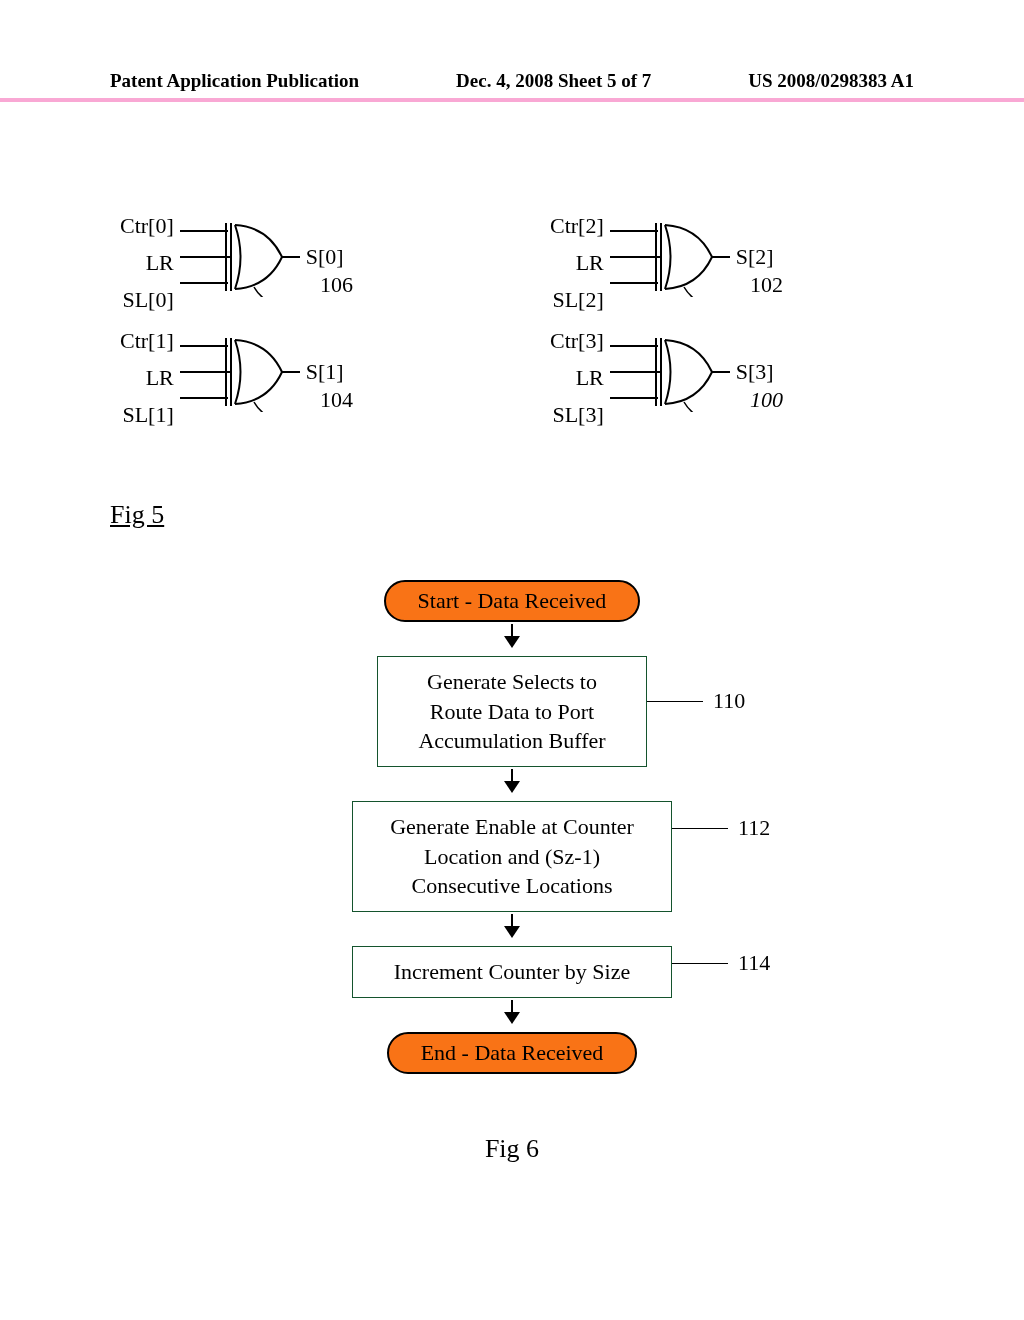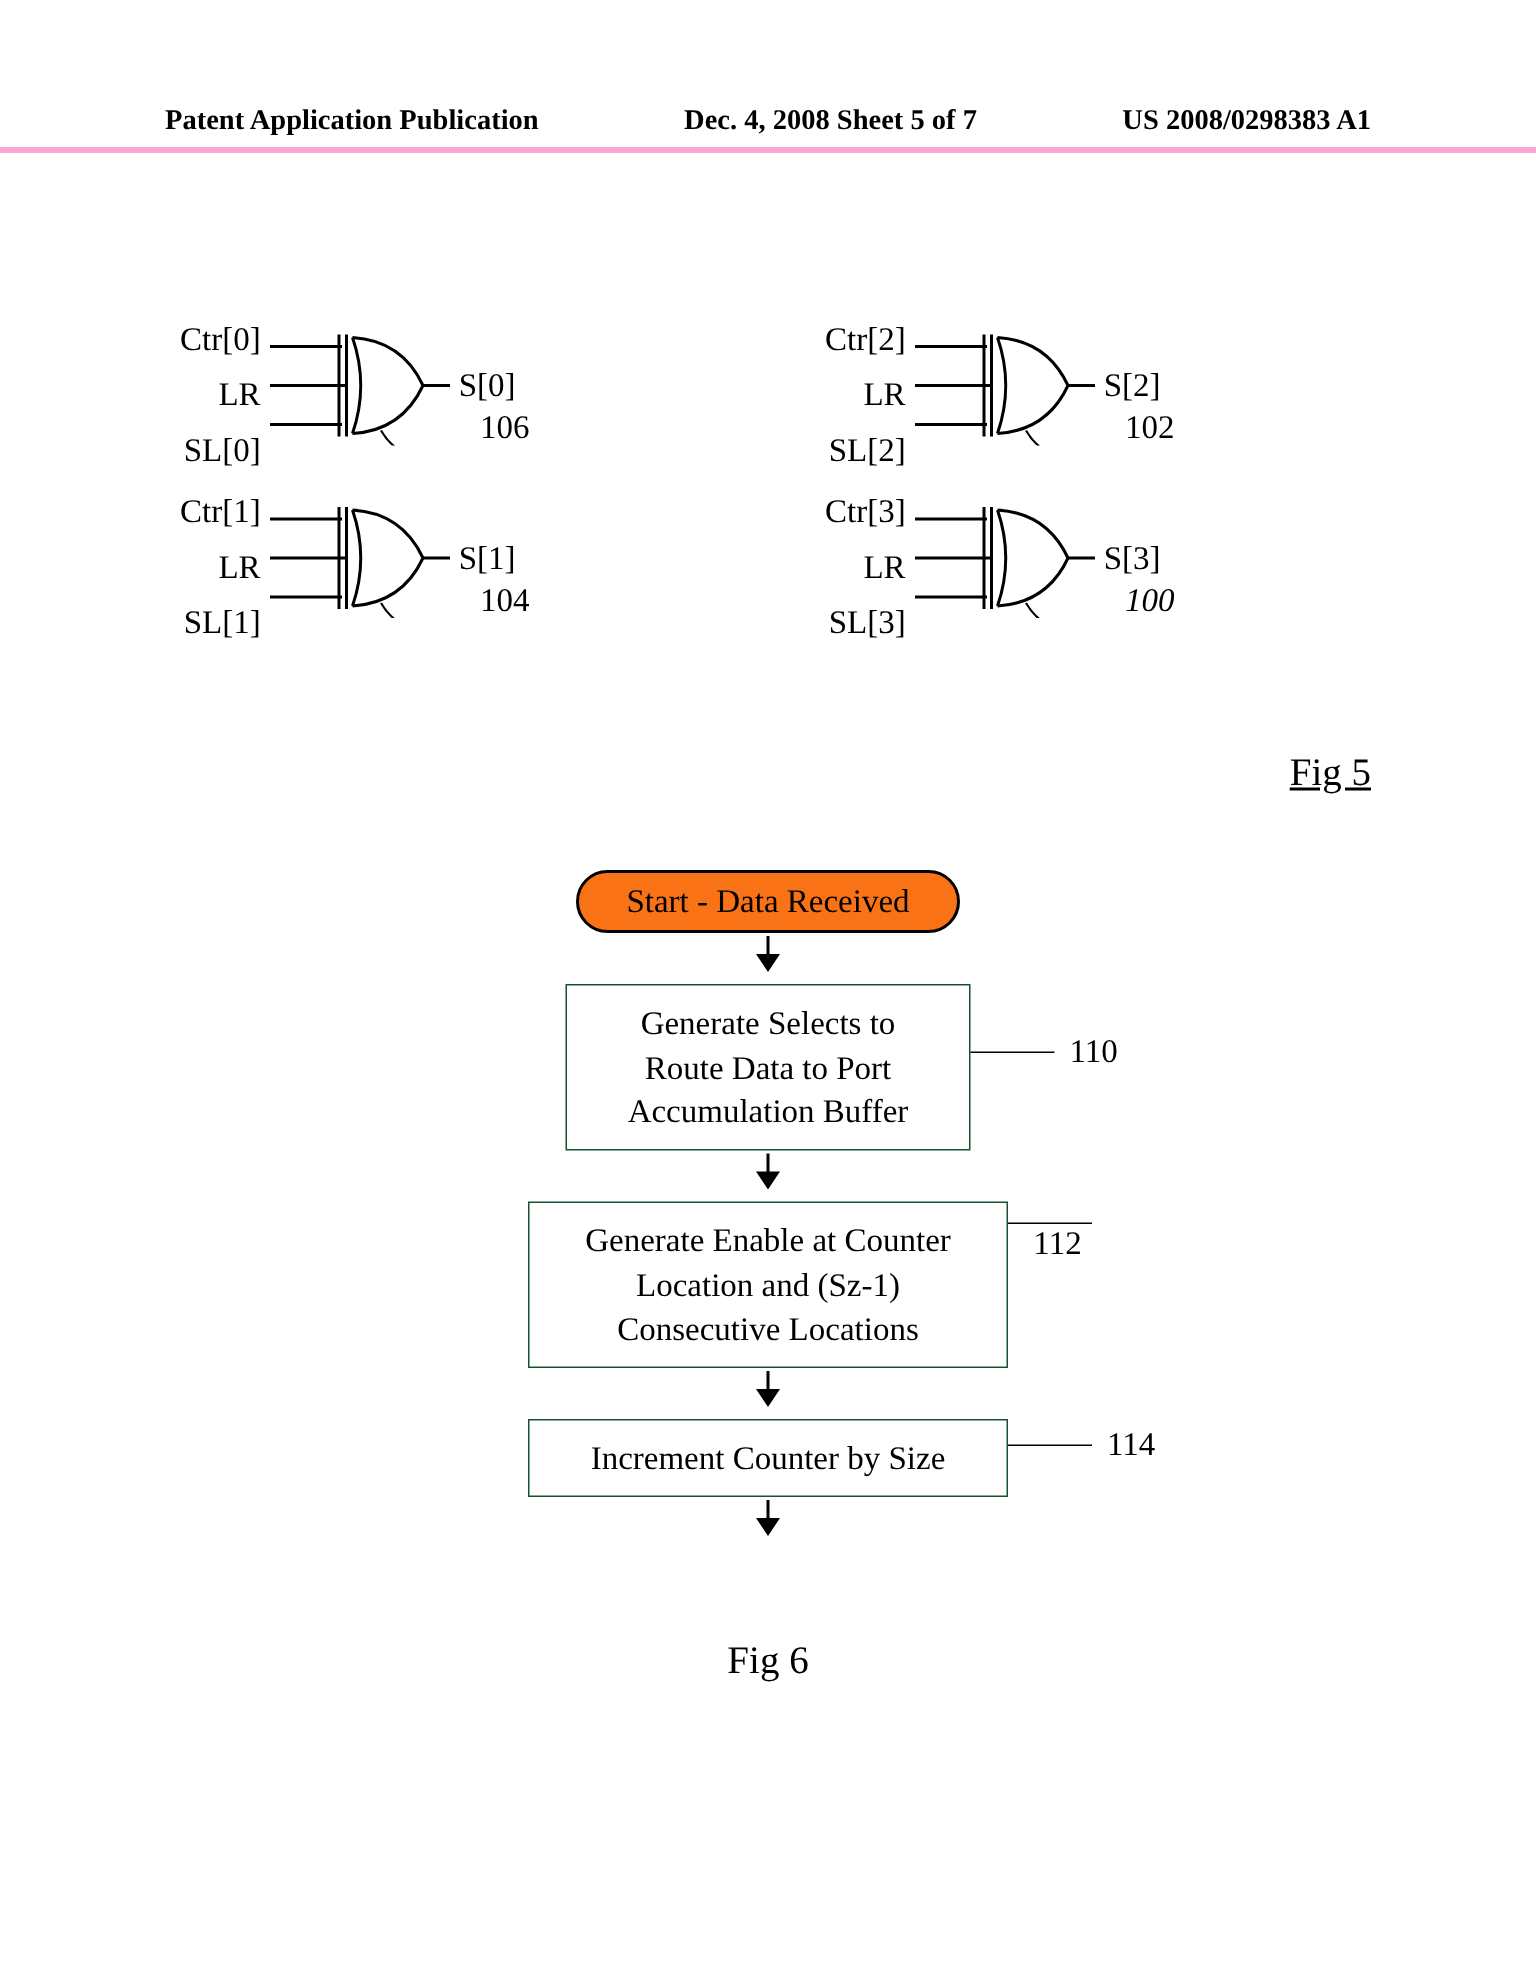--- a/index.html
+++ b/index.html
@@ -8,21 +8,21 @@
   .hdr-left { }
   .hdr-center { }
   .hdr-right { }
   .content { position: absolute; top: 200px; left: 110px; right: 110px; }
   .fig5-wrap { position: relative; height: 330px; }
   .gate-block { position: absolute; }
   .gate-row { display: flex; align-items: center; font-size: 22px; }
   .in-labels { display: flex; flex-direction: column; align-items: flex-end; gap: 11px; font-size: 22px; margin-right: 6px; margin-top: 13px; }
   .gate-out { margin-left: 6px; font-size: 22px; }
   .ref-line { position: absolute; font-size: 22px; }
-  .fig-caption { text-align: right; font-size: 26px; margin-top: 6px; }
+  .fig-caption { text-align: left; font-size: 26px; margin-top: 6px; }
   .fig-caption .u { text-decoration: underline; }
   .fig6-wrap { position: relative; margin-top: 50px; }
   .flow-col { display: flex; flex-direction: column; align-items: center; }
   .terminator { border: 2px solid #000; border-radius: 22px; padding: 6px 32px; font-size: 22px; background: #f97316; }
   .process { border: 1px solid #14532d; padding: 10px 22px; font-size: 22px; text-align: center; background: #fff; line-height: 1.35; min-width: 270px; }
   .arrow-down { width: 2px; height: 22px; background: #000; position: relative; margin: 2px 0 10px 0; }
   .arrow-down::after { content: ''; position: absolute; bottom: -2px; left: 50%; transform: translateX(-50%); border-left: 8px solid transparent; border-right: 8px solid transparent; border-top: 12px solid #000; }
   .ref-callout { position: absolute; font-size: 22px; display: flex; align-items: center; }
   .ref-callout .ln { border-top: 1.5px solid #000; width: 56px; height: 0; margin-right: 10px; }
   .fig6-caption { text-align: center; font-size: 26px; margin-top: 60px; }
@@ -158,38 +158,41 @@
         </div>
       </div>
       <div class="arrow-down"></div>
 
       <div style="position:relative;">
         <div class="process" style="min-width:320px;">
           <span>Generate Enable at Counter</span><br>
           <span>Location and (Sz-1)</span><br>
           <span>Consecutive Locations</span>
         </div>
-        <div class="ref-callout" style="left:100%; top:14px;flex-direction:column;">
+        <div class="ref-callout" style="left:100%; top:14px;">
           <div class="ln"></div>
           <span>112</span>
         </div>
       </div>
       <div class="arrow-down"></div>
 
       <div style="position:relative;">
         <div class="process" style="min-width:320px;">
           <span>Increment Counter by Size</span>
         </div>
         <div class="ref-callout" style="left:100%; top:4px;">
           <div class="ln"></div>
           <span>114</span>
         </div>
       </div>
       <div class="arrow-down"></div>
 
+      <div class="terminator">
+        <span>End - Data Received</span>
+      </div>
 
     </div>
 
     <div class="fig6-caption">
       <span class="u">Fig 6</span>
     </div>
   </div>
 
 </div>
 

